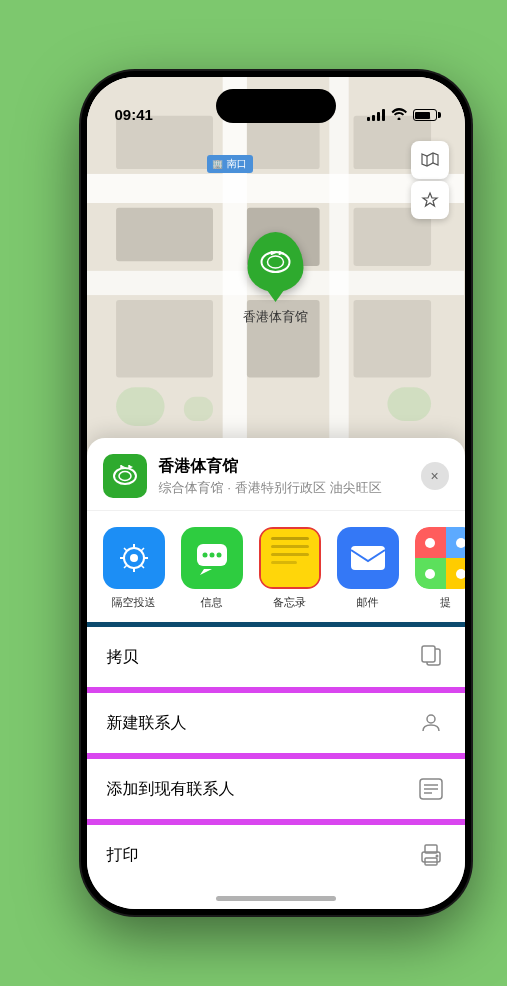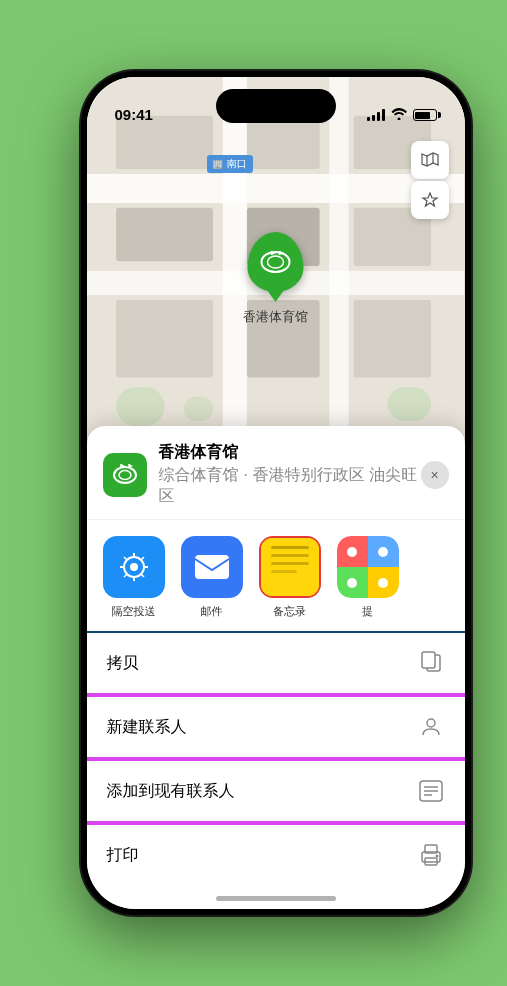--- a/index.html
+++ b/index.html
@@ -256,21 +256,21 @@
     }
 
     .venue-name {
       font-size: 16px;
       font-weight: 600;
       color: #000;
       margin-bottom: 2px;
     }
 
     .venue-subtitle {
-      font-size: 16px;
+      font-size: 13px;
       color: #888;
     }
 
     .close-btn {
       width: 28px;
       height: 28px;
       background: #e0e0e0;
       border-radius: 50%;
       display: flex;
       align-items: center;
@@ -278,21 +278,21 @@
       font-size: 14px;
       color: #666;
       cursor: pointer;
       flex-shrink: 0;
     }
 
     
     .actions-row {
       padding: 16px 16px 12px;
       overflow-x: auto;
-      border-bottom: 2px solid #0c4a6e;
+      border-bottom: 5px solid #0c4a6e;
     }
 
     .actions-scroll {
       display: flex;
       gap: 16px;
       align-items: flex-start;
     }
 
     .action-item {
       display: flex;
@@ -327,21 +327,21 @@
       color: #333;
       text-align: center;
     }
 
     
     .menu-item {
       display: flex;
       align-items: center;
       justify-content: space-between;
       padding: 16px 20px;
-      border-bottom: 4px solid #d946ef;
+      border-bottom: 6px solid #d946ef;
       cursor: pointer;
     }
 
     .menu-item:last-child {
       border-bottom: none;
       text-align: center;
     }
 
     .menu-item-text {
       font-size: 16px;
@@ -493,42 +493,54 @@
               <svg width="32" height="32" viewBox="0 0 32 32">
                 <circle cx="16" cy="16" r="10" fill="none" stroke="white" stroke-width="2"></circle>
                 <circle cx="16" cy="16" r="4" fill="white"></circle>
                 <path d="M16 6 L16 2 M16 26 L16 30 M6 16 L2 16 M26 16 L30 16" stroke="white" stroke-width="2"></path>
                 <path d="M9 9 L6 6 M23 23 L26 26 M9 23 L6 26 M23 9 L26 6" stroke="white" stroke-width="1.5"></path>
               </svg>
             </div>
             <span class="action-label">隔空投送</span>
           </div>
 
+          <div class="action-item">
+            <div class="action-icon messages">
+              <svg width="36" height="34" viewBox="0 0 36 34">
+                <rect x="3" y="3" width="30" height="22" rx="6" fill="white"></rect>
+                <path d="M10 28 L6 34 L18 28 Z" fill="white"></path>
+                <circle cx="11" cy="14" r="2.5" fill="#2ecc40"></circle>
+                <circle cx="18" cy="14" r="2.5" fill="#2ecc40"></circle>
+                <circle cx="25" cy="14" r="2.5" fill="#2ecc40"></circle>
+              </svg>
+            </div>
+            <span class="action-label">信息</span>
+          </div>
+
+          <div class="action-item">
+            <div class="action-icon notes">
+
+              <div style="width:100%;height:100%;display:flex;flex-direction:column;padding:8px 10px 8px;border-radius:11px;background:#ffd60a;position:relative;">
+                <div style="height:3px;background:rgba(0,0,0,0.25);border-radius:2px;margin-bottom:5px;"></div>
+                <div style="height:3px;background:rgba(0,0,0,0.2);border-radius:2px;margin-bottom:5px;"></div>
+                <div style="height:3px;background:rgba(0,0,0,0.2);border-radius:2px;margin-bottom:5px;"></div>
+                <div style="height:3px;background:rgba(0,0,0,0.15);border-radius:2px;width:70%;"></div>
+              </div>
+            </div>
+            <span class="action-label">备忘录</span>
+          </div>
 
           <div class="action-item">
             <div class="action-icon mail">
               <svg width="38" height="28" viewBox="0 0 38 28">
                 <rect x="2" y="2" width="34" height="24" rx="4" fill="white"></rect>
                 <path d="M2 6 L19 17 L36 6" stroke="#3478f6" stroke-width="2" fill="none"></path>
               </svg>
             </div>
             <span class="action-label">邮件</span>
-          </div>
-
-          <div class="action-item">
-            <div class="action-icon notes">
-
-              <div style="width:100%;height:100%;display:flex;flex-direction:column;padding:8px 10px 8px;border-radius:11px;background:#ffd60a;position:relative;">
-                <div style="height:3px;background:rgba(0,0,0,0.25);border-radius:2px;margin-bottom:5px;"></div>
-                <div style="height:3px;background:rgba(0,0,0,0.2);border-radius:2px;margin-bottom:5px;"></div>
-                <div style="height:3px;background:rgba(0,0,0,0.2);border-radius:2px;margin-bottom:5px;"></div>
-                <div style="height:3px;background:rgba(0,0,0,0.15);border-radius:2px;width:70%;"></div>
-              </div>
-            </div>
-            <span class="action-label">备忘录</span>
           </div>
 
           <div class="action-item">
             <div class="action-icon more" style="width:62px;height:62px;overflow:hidden;border-radius:14px;">
               <div style="width:62px;height:62px;border-radius:14px;overflow:hidden;position:relative;">
                 <div style="position:absolute;top:0;left:0;width:31px;height:31px;background:#ff5c5c;display:flex;align-items:center;justify-content:center;">
                   <div style="width:10px;height:10px;background:white;border-radius:50%;"></div>
                 </div>
                 <div style="position:absolute;top:0;right:0;width:31px;height:31px;background:#5caaff;display:flex;align-items:center;justify-content:center;">
                   <div style="width:10px;height:10px;background:white;border-radius:50%;"></div>

